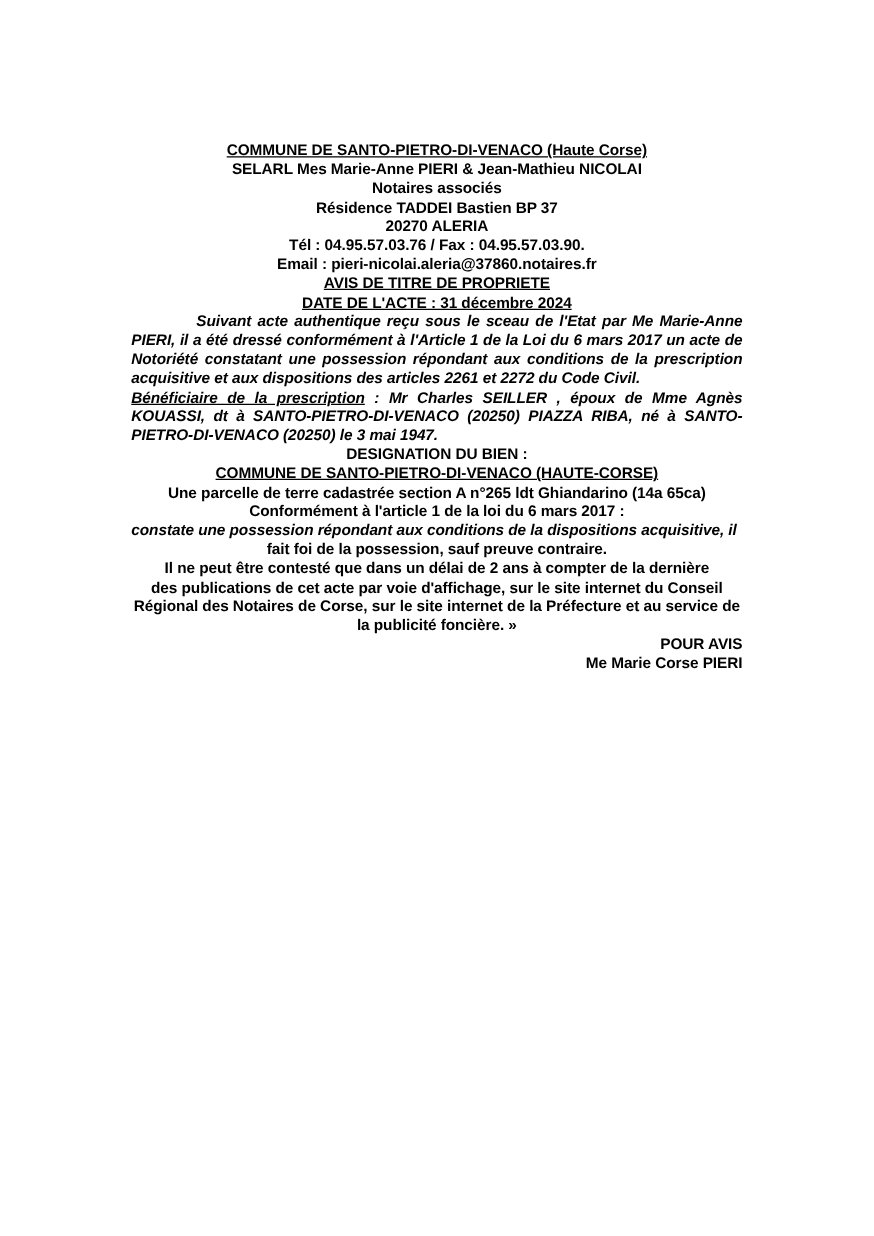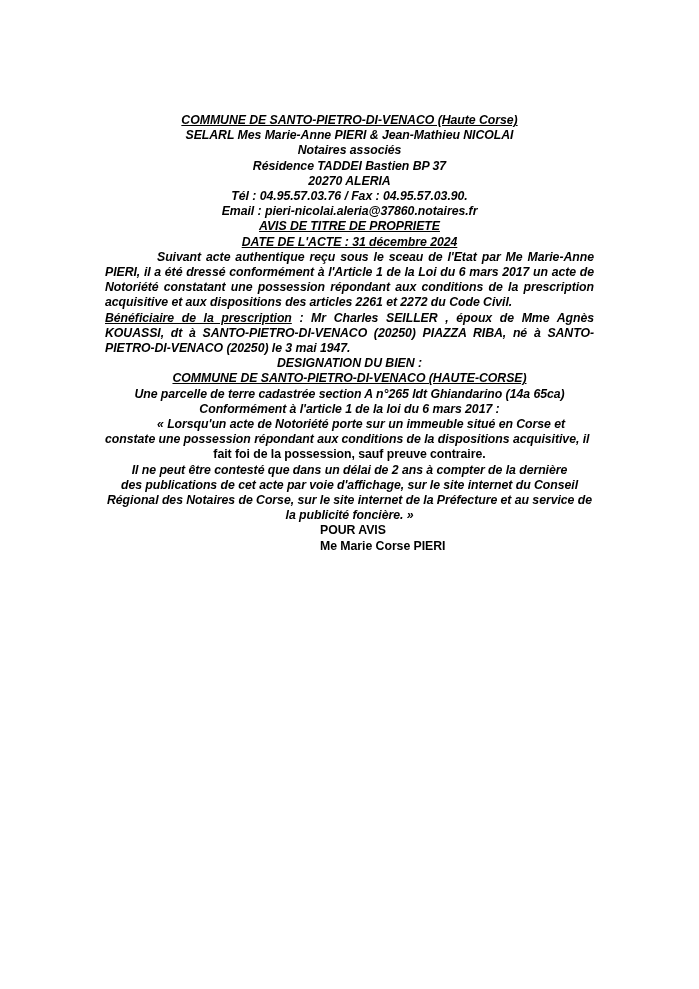--- a/index.html
+++ b/index.html
@@ -27,31 +27,31 @@
     top: 113px;
     width: 489px;
   }
   .ln {
     font-size: 12.3px;
     font-weight: bold;
     line-height: 15.2px;
     letter-spacing: -0.05px;
     white-space: pre-wrap;
   }
-  .center { text-align: center; font-style: italic; }
+  .center { text-align: center; }
   .left { text-align: center; }
   .just {
     text-align: justify;
     text-justify: inter-word;
     font-style: italic;
   }
   .u { text-decoration: underline; }
   .indent-para { text-indent: 52px; }
   .sig {
-    text-align: left;
+    text-align: right;
     margin-left: 215px;
   }
 </style>
 </head>
 <body>
 
 <div class="page">
   <div class="doc">
 
     <div class="ln center"><span class="u">COMMUNE DE SANTO-PIETRO-DI-VENACO (Haute Corse)</span></div>
@@ -77,21 +77,20 @@
     <div class="ln just"><span class="u">Bénéficiaire de la prescription</span><span> : Mr Charles SEILLER , époux de Mme Agnès KOUASSI, dt à SANTO-PIETRO-DI-VENACO (20250) PIAZZA RIBA, né à SANTO-PIETRO-DI-VENACO (20250) le 3 mai 1947.</span></div>
 
     <div class="ln center">DESIGNATION DU BIEN :</div>
 
     <div class="ln center"><span class="u">COMMUNE DE SANTO-PIETRO-DI-VENACO (HAUTE-CORSE)</span></div>
 
     <div class="ln center">Une parcelle de terre cadastrée section A n°265 ldt Ghiandarino (14a 65ca)</div>
 
     <div class="ln center">Conformément à l'article 1 de la loi du 6 mars 2017 :</div>
 
-    <div class="ln just indent-para">« Lorsqu'un acte de Notoriété porte sur un immeuble situé en Corse et</div>
     <div class="ln just">constate une possession répondant aux conditions de la dispositions acquisitive, il</div>
     <div class="ln left">fait foi de la possession, sauf preuve contraire.</div>
     <div class="ln center">Il ne peut être contesté que dans un délai de 2 ans à compter de la dernière</div>
     <div class="ln center">des publications de cet acte par voie d'affichage, sur le site internet du Conseil</div>
     <div class="ln center">Régional des Notaires de Corse, sur le site internet de la Préfecture et au service de</div>
     <div class="ln center">la publicité foncière. »</div>
 
     <div class="ln sig">POUR AVIS</div>
     <div class="ln sig">Me Marie Corse PIERI</div>
 

